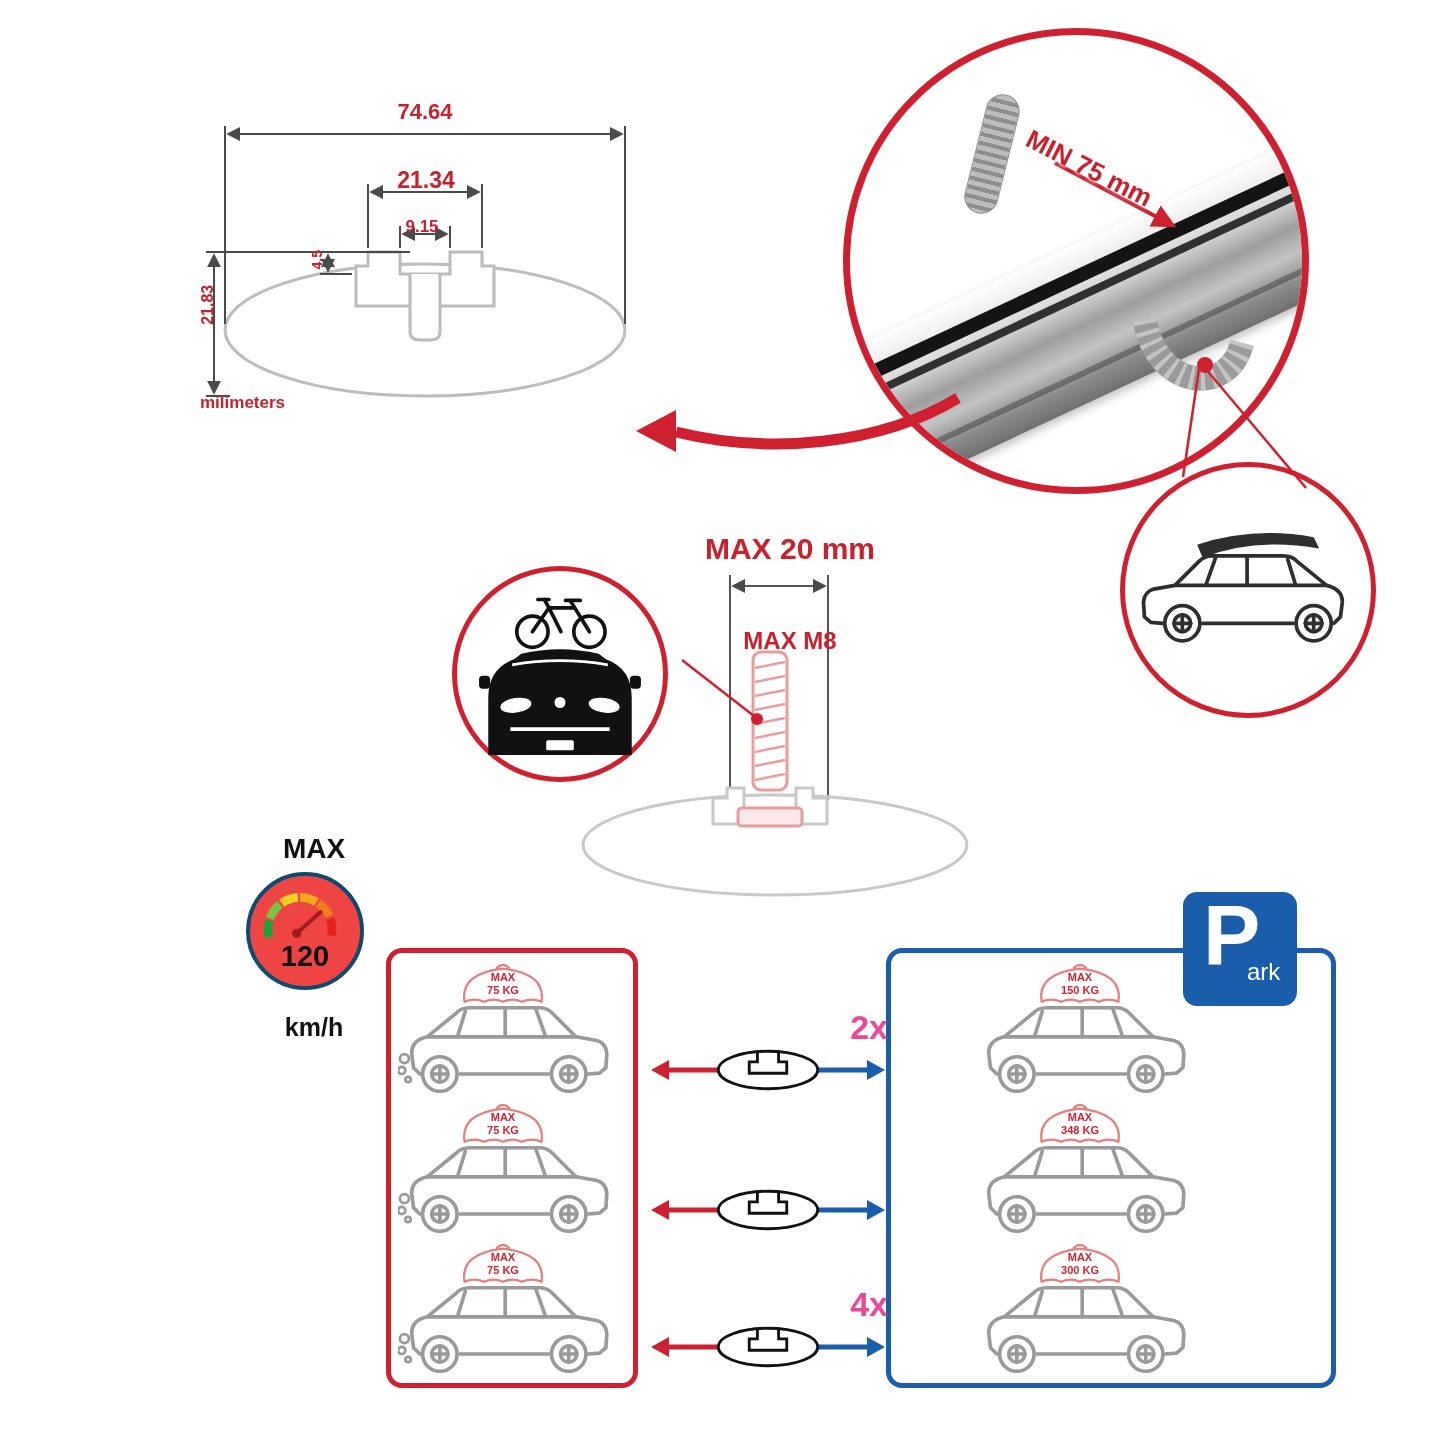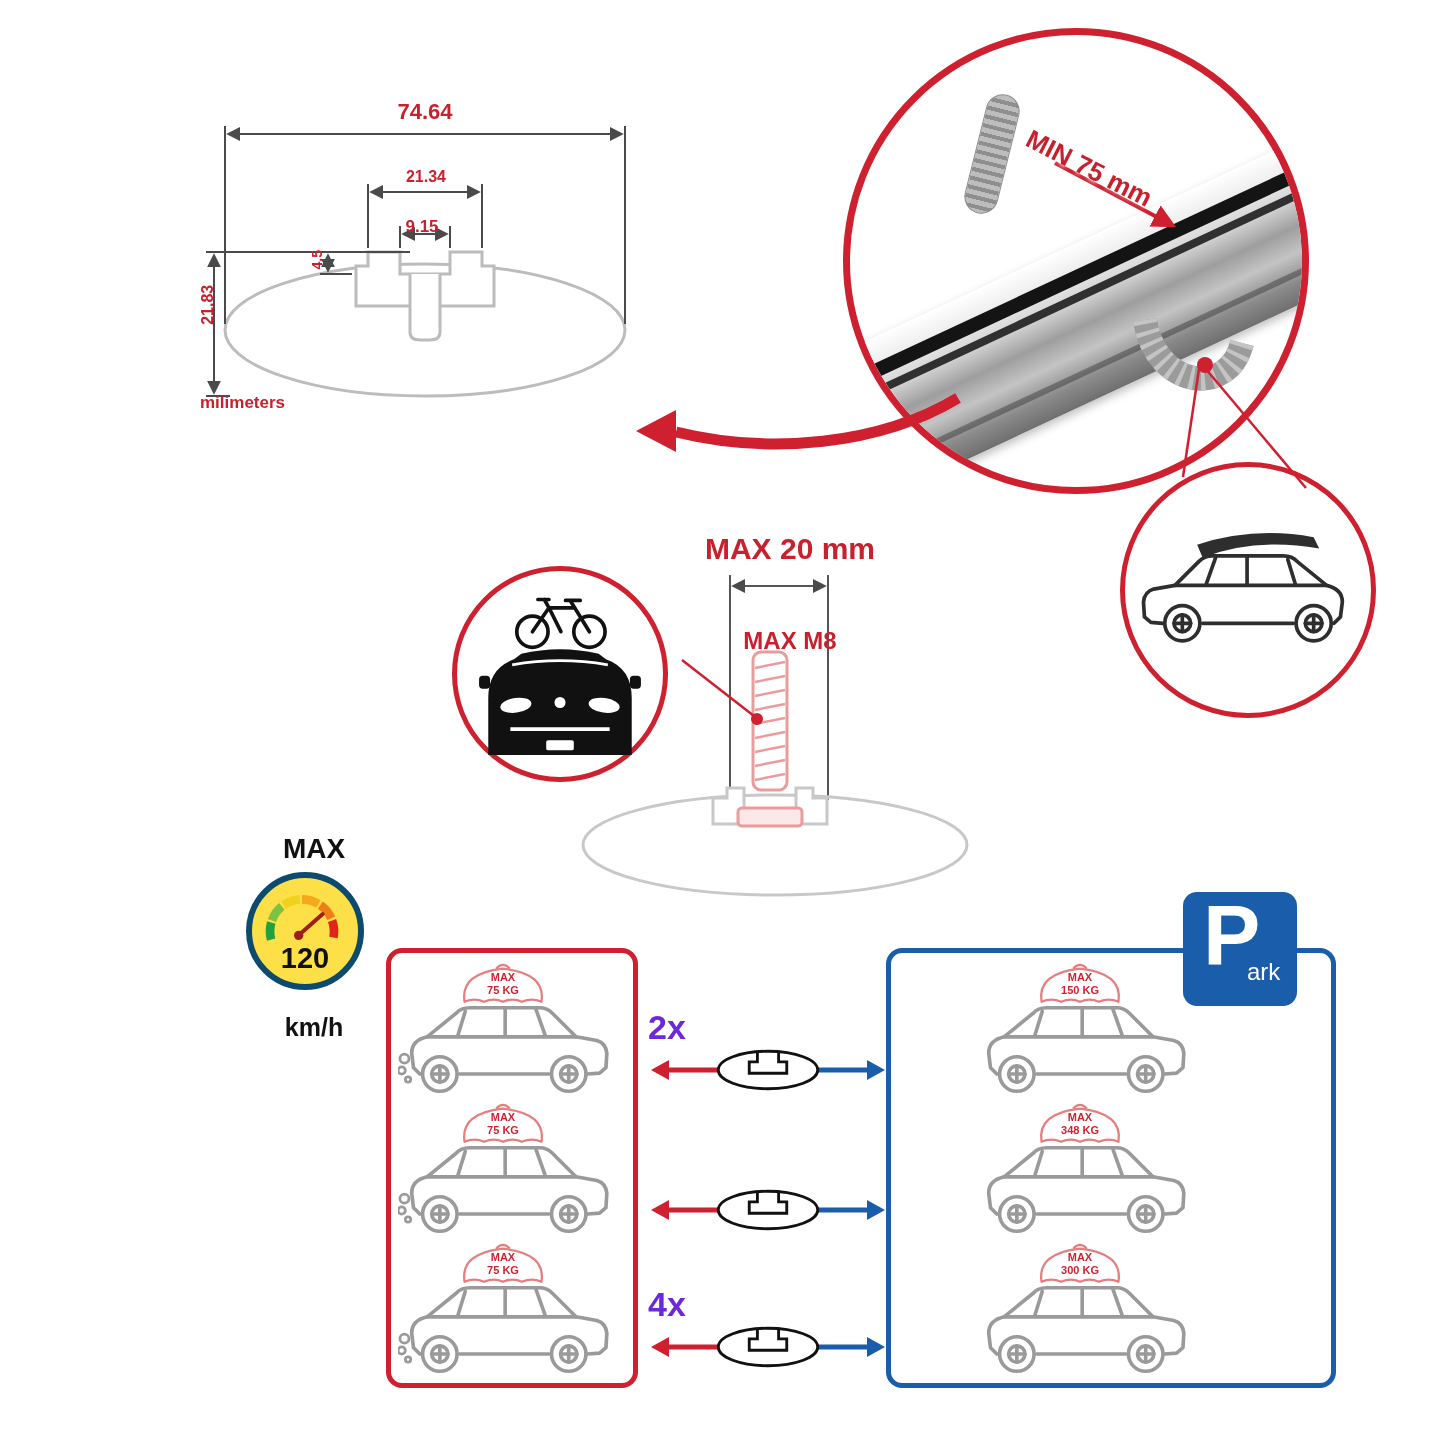--- a/index.html
+++ b/index.html
@@ -18,23 +18,23 @@
   .bar3d .s2{position:absolute;left:60px;right:60px;top:46px;height:8px;background:#303030;border-radius:4px;}
   .bar3d .s3{position:absolute;left:70px;right:70px;bottom:26px;height:6px;background:rgba(0,0,0,.3);border-radius:3px;}
   .car-block{position:absolute;width:236px;height:146px;z-index:2;}
   .car-svg{position:absolute;left:0;top:28px;width:218px;height:118px;}
   .gray-car{color:#9a9a9a;}
   .dark-car{color:#2e2e2e;}
   .bag{position:absolute;left:56px;top:0;width:98px;height:50px;}
   .bag svg{position:absolute;inset:0;width:98px;height:50px;}
   .bag-text{position:absolute;left:0;right:0;top:13px;text-align:center;color:#d02332;font-weight:bold;font-size:11px;line-height:1.15;display:flex;flex-direction:column;}
   .mrow{position:absolute;left:648px;width:240px;height:92px;z-index:2;}
-  .mrow .mlabel{position:absolute;left:0;right:0;top:0;text-align:left;font-size:34px;font-weight:bold;color:#6d28d9;}
+  .mrow .mlabel{position:absolute;left:0;right:0;top:0;text-align:right;font-size:34px;font-weight:bold;color:#ec4899;}
   .mrow svg{position:absolute;left:1px;top:36px;width:238px;height:52px;}
-  .gauge-circle{position:absolute;left:246px;top:872px;width:118px;height:118px;border:6px solid #0c4a6e;border-radius:50%;background:#fde047;z-index:2;}
+  .gauge-circle{position:absolute;left:246px;top:872px;width:118px;height:118px;border:4px solid #0c4a6e;border-radius:50%;background:#ef4444;z-index:2;}
   .psign{position:absolute;left:1183px;top:892px;width:114px;height:114px;background:#1a5dab;border-radius:14px;z-index:6;}
   .psign .pbig{position:absolute;left:20px;top:-6px;color:#fff;font-size:86px;font-weight:bold;}
   .psign .psmall{position:absolute;left:64px;top:66px;color:#fff;font-size:24px;font-weight:normal;}
 </style>
 </head>
 <body>
 
 <div id="canvas">
 
   <svg width="0" height="0" style="position:absolute">
@@ -90,21 +90,21 @@
       <line x1="234" y1="154" x2="276" y2="154" marker-start="url(#arrD)" marker-end="url(#arrD)"></line>
       <path d="M182,172 L150,172"></path>
       <path d="M182,194 L150,194"></path>
       <line x1="158" y1="176" x2="158" y2="190" marker-start="url(#arrD)" marker-end="url(#arrD)"></line>
       <path d="M36,172 L240,172"></path>
       <path d="M36,316 L60,316"></path>
       <line x1="44" y1="176" x2="44" y2="312" marker-start="url(#arrD)" marker-end="url(#arrD)"></line>
     </g>
   </svg>
   <div class="lbl c" style="left:330px;top:100px;width:190px;font-size:22px">74.64</div>
-  <div class="lbl c" style="left:356px;top:168px;width:140px;font-size:16px">21.34</div>
+  <div class="lbl c" style="left:356px;top:168px;width:140px;font-size:23px">21.34</div>
   <div class="lbl c" style="left:372px;top:218px;width:100px;font-size:17px">9.15</div>
   <div class="lbl c" style="left:296px;top:252px;width:44px;font-size:14px;transform:rotate(-90deg)">4.5</div>
   <div class="lbl c" style="left:178px;top:296px;width:60px;font-size:16px;transform:rotate(-90deg)">21.83</div>
   <div class="lbl" style="left:200px;top:394px;width:180px;font-size:17px">milimeters</div>
 
   <div class="circle" style="left:843px;top:28px;width:466px;height:466px;border-width:7px;overflow:hidden">
     <div class="hook" style="left:125px;top:58px;width:34px;height:122px;transform:rotate(14deg)"></div>
     <div class="hook" style="left:315px;top:168px;width:36px;height:132px;transform:rotate(-7deg)"></div>
     <div class="bar3d">
       <div class="s1"></div>

